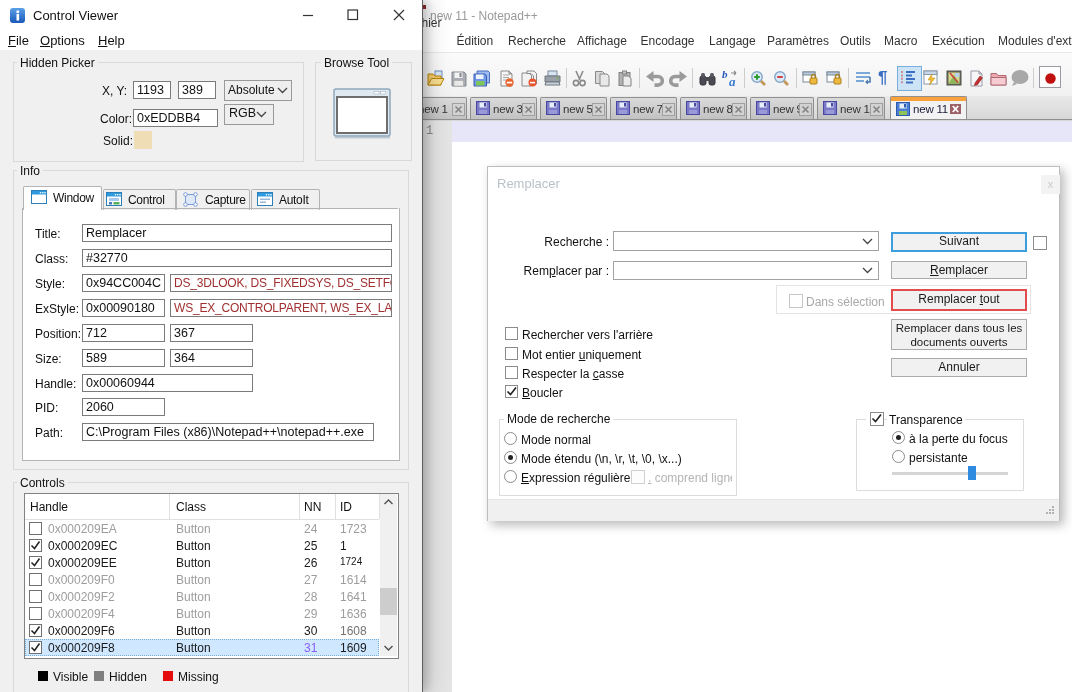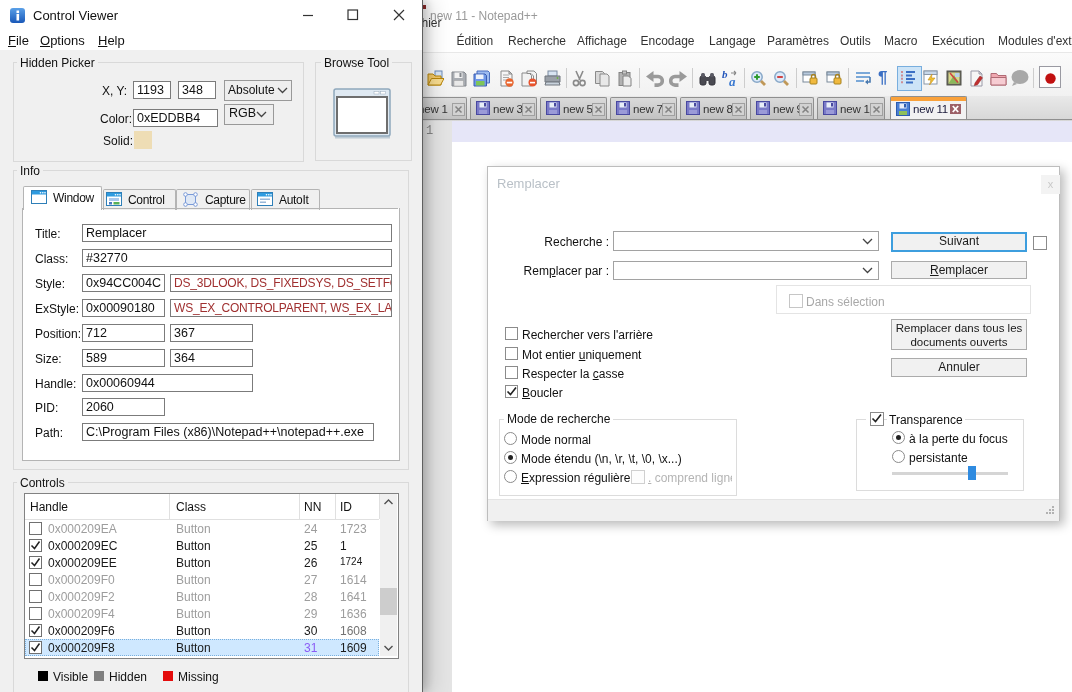--- a/index.html
+++ b/index.html
@@ -313,20 +313,21 @@
         <path d="M1 1 L5.5 5.5 L10 1" stroke="#444" stroke-width="1.3" fill="none"></path>
       </svg>
 
   <div class="btn" style="left:403px;top:65px;width:136px;height:20px;border:2px solid #3d9ede;line-height:15px">Suivant</div>
   <div class="abs" style="left:545px;top:69px;width:12px;height:12px;border:1px solid #8b8b8b;background:#fff"></div>
   <div class="btn" style="left:403px;top:94px;width:136px;height:18px;line-height:16px"><u>R</u>emplacer</div>
 
   <div class="abs" style="left:288px;top:118px;width:253px;height:27px;border:1px solid #e4e4e4"></div>
   <div class="abs" style="left:301px;top:127px;width:12px;height:12px;border:1px solid #c6c6c6;background:#fff"></div>
   <div class="lbl" style="left:318px;top:128px;color:#a8a8a8">Dans sélection</div>
+  <div class="btn" style="left:403px;top:122px;width:136px;height:22px;border:2.5px solid #e24c4c;line-height:16px">Remplacer <u>t</u>out</div>
   <div class="btn" style="left:403px;top:152px;width:136px;height:31px;font-size:11.5px;line-height:13.5px;padding-top:2px">Remplacer dans tous les<br>documents ouverts</div>
   <div class="btn" style="left:403px;top:191px;width:136px;height:19px;line-height:17px">Annuler</div>
 
   <div class="cb" style="left:17px;top:160px"></div>
       <div class="lbl" style="left:34px;top:161px">Rechercher vers l'arrière</div>
   <div class="cb" style="left:17px;top:180px"></div>
       <div class="lbl" style="left:34px;top:181px">Mot entier <u>u</u>niquement</div>
   <div class="cb" style="left:17px;top:199px"></div>
       <div class="lbl" style="left:34px;top:200px">Respecter la <u>c</u>asse</div>
   <div class="cb" style="left:17px;top:218px"></div>
@@ -397,21 +398,21 @@
     <path d="M96 6 l10 10 M106 6 l-10 10" stroke="#333" stroke-width="1.2"></path>
   </svg>
   <div class="abs" style="left:8px;top:33px;font-size:13px"><u>F</u>ile</div>
   <div class="abs" style="left:40px;top:33px;font-size:13px"><u>O</u>ptions</div>
   <div class="abs" style="left:98px;top:33px;font-size:13px"><u>H</u>elp</div>
 
   <div class="gb" style="left:13px;top:62px;width:289px;height:98px"></div>
   <div class="gbl" style="left:17px;top:56px">Hidden Picker</div>
   <div class="lbl" style="left:102px;top:84px">X, Y:</div>
   <div class="tf" style="left:133px;top:81px;width:33px;height:16px">1193</div>
-  <div class="tf" style="left:178px;top:81px;width:33px;height:16px">348</div>
+  <div class="tf" style="left:178px;top:81px;width:33px;height:16px">389</div>
   <div class="abs" style="left:224px;top:80px;width:66px;height:19px;background:#eee;border:1px solid #999"></div>
   <div class="abs" style="left:228px;top:83px;font-size:12px">Absolute</div>
   <svg class="abs" style="left:277px;top:87px" width="11" height="7">
         <path d="M1 1 L5.5 5.5 L10 1" stroke="#444" stroke-width="1.3" fill="none"></path>
       </svg>
   <div class="lbl" style="left:100px;top:112px">Color:</div>
   <div class="tf" style="left:133px;top:109px;width:80px;height:16px">0xEDDBB4</div>
   <div class="abs" style="left:224px;top:104px;width:48px;height:19px;background:#eee;border:1px solid #999"></div>
   <div class="abs" style="left:229px;top:106px;font-size:12.5px">RGB</div>
   <svg class="abs" style="left:256px;top:111px" width="11" height="7">

